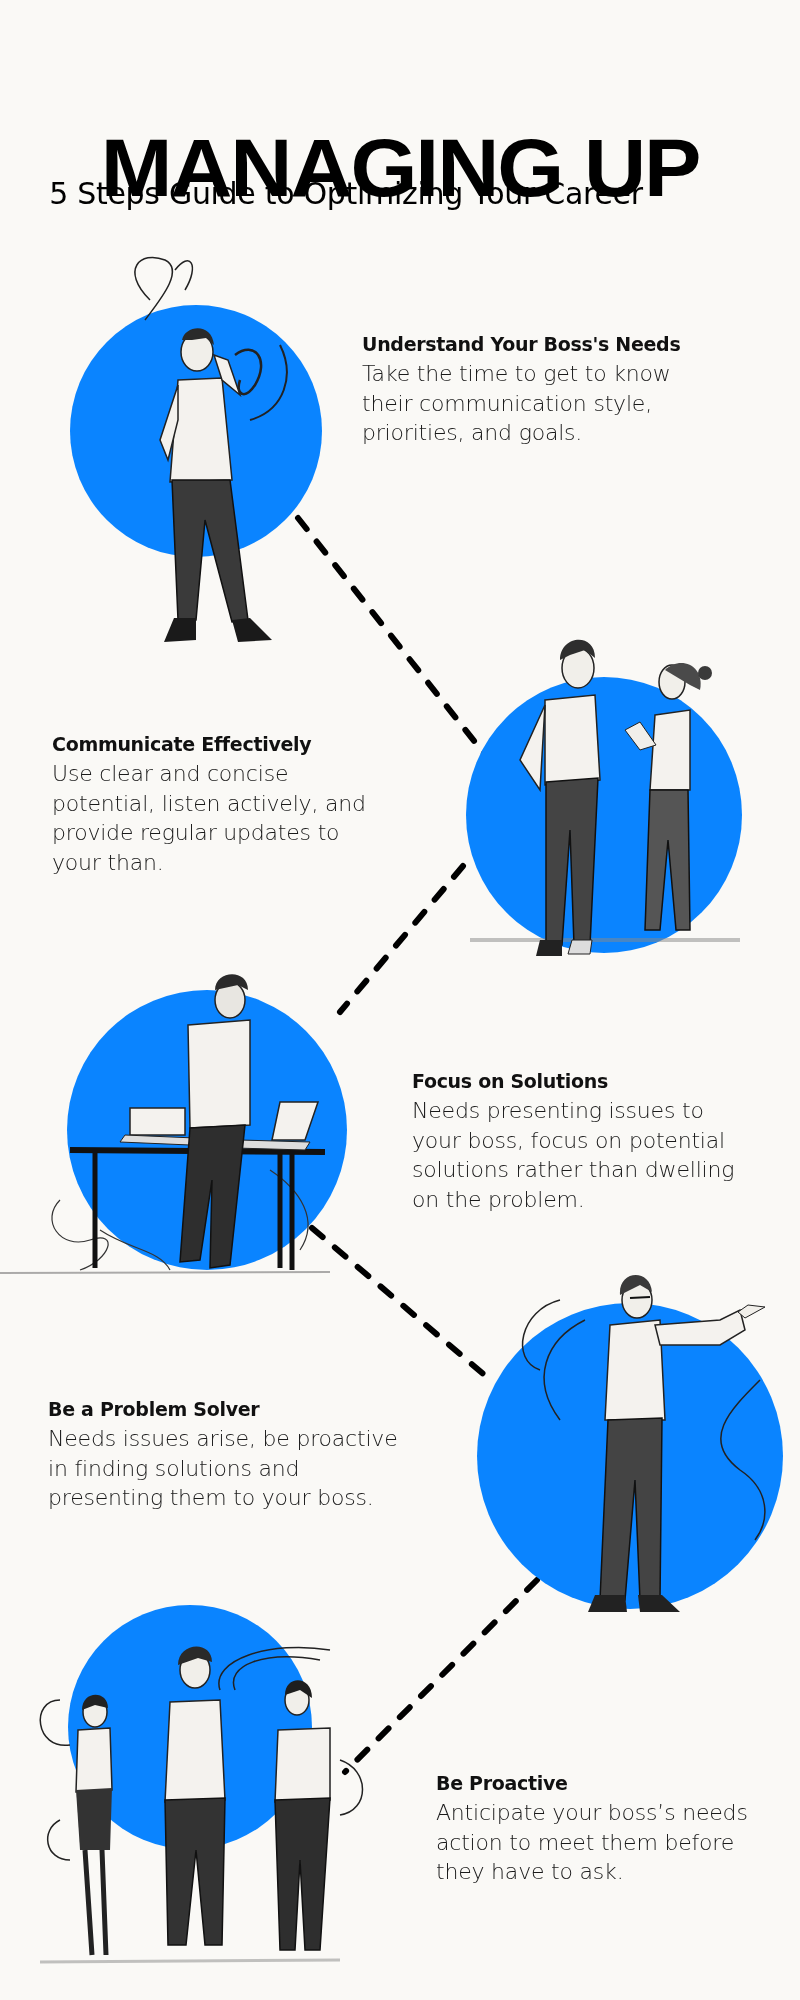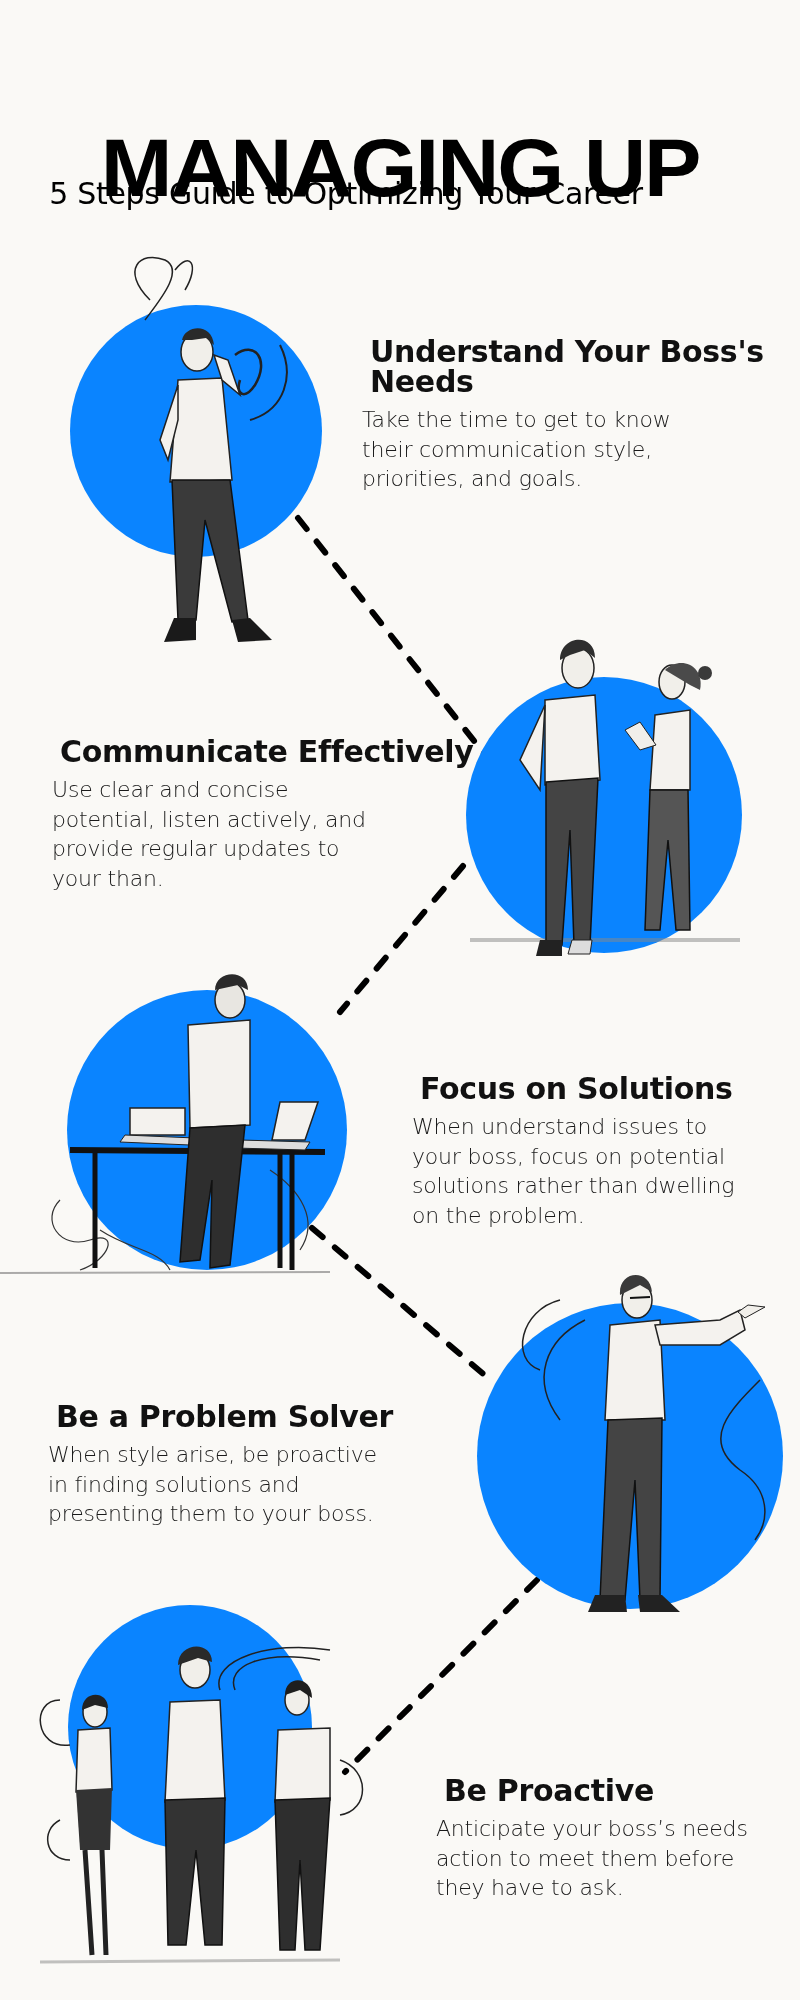--- a/index.html
+++ b/index.html
@@ -5,21 +5,21 @@
   html, body { margin: 0; padding: 0; }
   body { width: 800px; height: 2000px; background: #faf9f6; position: relative; overflow: hidden;
          font-family: "DejaVu Sans", "Liberation Sans", sans-serif; color: #111; }
   .title { position: absolute; left: 0; width: 800px; top: 72px; text-align: center;
            font-family: "Liberation Sans", sans-serif; font-weight: 900; font-size: 82px;
            letter-spacing: -2px; line-height: 1; transform: scaleX(1.05); color: #000; }
   .subtitle { position: absolute; left: 0; width: 692px; top: 176px; text-align: center;
               font-size: 30px; line-height: 1.2; color: #000; letter-spacing: -0.3px; }
   .art { position: absolute; left: 0; top: 0; width: 800px; height: 2000px; }
   .step { position: absolute; }
-  .step h2 { margin: 8px; font-size: 30px; font-weight: 600; line-height: 30px; letter-spacing: -0.3px; color: #111; }
+  .step h2 { margin: 0; font-size: 19px; font-weight: 600; line-height: 30px; letter-spacing: -0.3px; color: #111; }
   .step p { margin: 0 0 0 0; font-size: 22px; font-weight: 300; line-height: 29.5px; color: #1a1a1a; letter-spacing: -0.2px; }
   .step p span { display: block; white-space: nowrap; }
 </style>
 </head>
 <body>
 
 <svg class="art" viewBox="0 0 800 2000" xmlns="http://www.w3.org/2000/svg">
 
   <g stroke="#000" stroke-width="6" stroke-linecap="round" stroke-dasharray="14 16" fill="none">
     <line x1="298" y1="518" x2="486" y2="756"></line>
@@ -155,31 +155,31 @@
     <span>Use clear and concise</span>
     <span>potential, listen actively, and</span>
     <span>provide regular updates to</span>
     <span>your than.</span>
   </p>
 </section>
 
 <section class="step" style="left:412px; top:1066px;">
   <h2>Focus on Solutions</h2>
   <p>
-    <span>When understand issues to</span>
+    <span>Needs presenting issues to</span>
     <span>your boss, focus on potential</span>
     <span>solutions rather than dwelling</span>
     <span>on the problem.</span>
   </p>
 </section>
 
 <section class="step" style="left:48px; top:1394px;">
   <h2>Be a Problem Solver</h2>
   <p>
-    <span>When style arise, be proactive</span>
+    <span>Needs issues arise, be proactive</span>
     <span>in finding solutions and</span>
     <span>presenting them to your boss.</span>
   </p>
 </section>
 
 <section class="step" style="left:436px; top:1768px;">
   <h2>Be Proactive</h2>
   <p>
     <span>Anticipate your boss’s needs</span>
     <span>action to meet them before</span>

